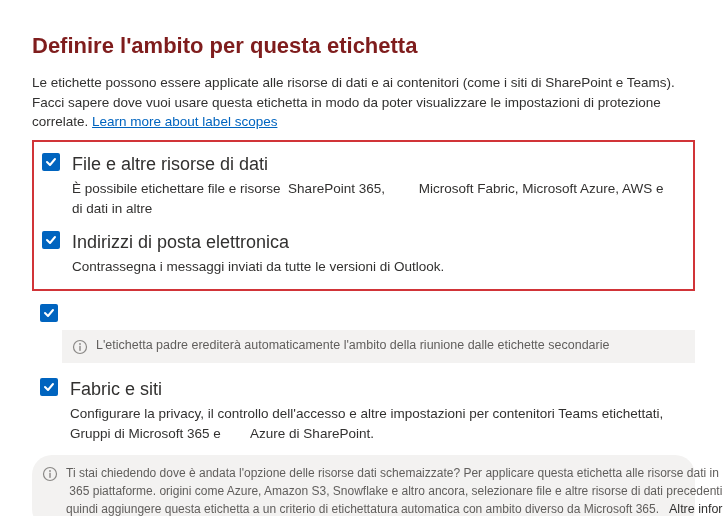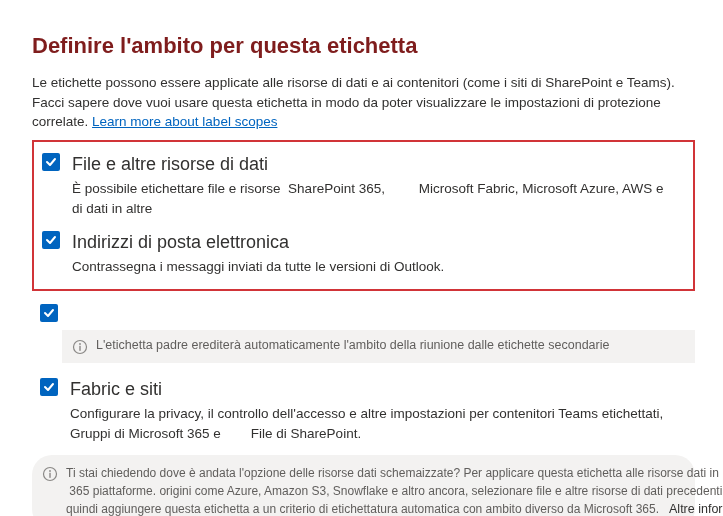--- a/index.html
+++ b/index.html
@@ -173,21 +173,21 @@
   <div class="checkbox">
     <svg width="12" height="12" viewBox="0 0 12 12">
       <path d="M2 6 L5 9 L10 3" stroke="#ffffff" stroke-width="2" fill="none" stroke-linecap="round" stroke-linejoin="round"></path>
     </svg>
   </div>
   <div class="opt-body">
     <div class="opt-title">Fabric e siti</div>
     <div class="opt-desc segments">
       <div>Configurare la privacy, il controllo dell'accesso e altre impostazioni per contenitori Teams etichettati,</div>
       <div>
-        <span>Gruppi di Microsoft 365 e </span><span>       File di SharePoint.</span>
+        <span>Gruppi di Microsoft 365 e </span><span>       Azure di SharePoint.</span>
       </div>
     </div>
   </div>
 </div>
 
 <div class="info-banner-full">
   <div class="info-icon">
     <svg width="16" height="16" viewBox="0 0 16 16">
       <circle cx="8" cy="8" r="6.5" stroke="#8a8886" stroke-width="1.2" fill="none"></circle>
       <circle cx="8" cy="5" r="0.9" fill="#8a8886"></circle>

